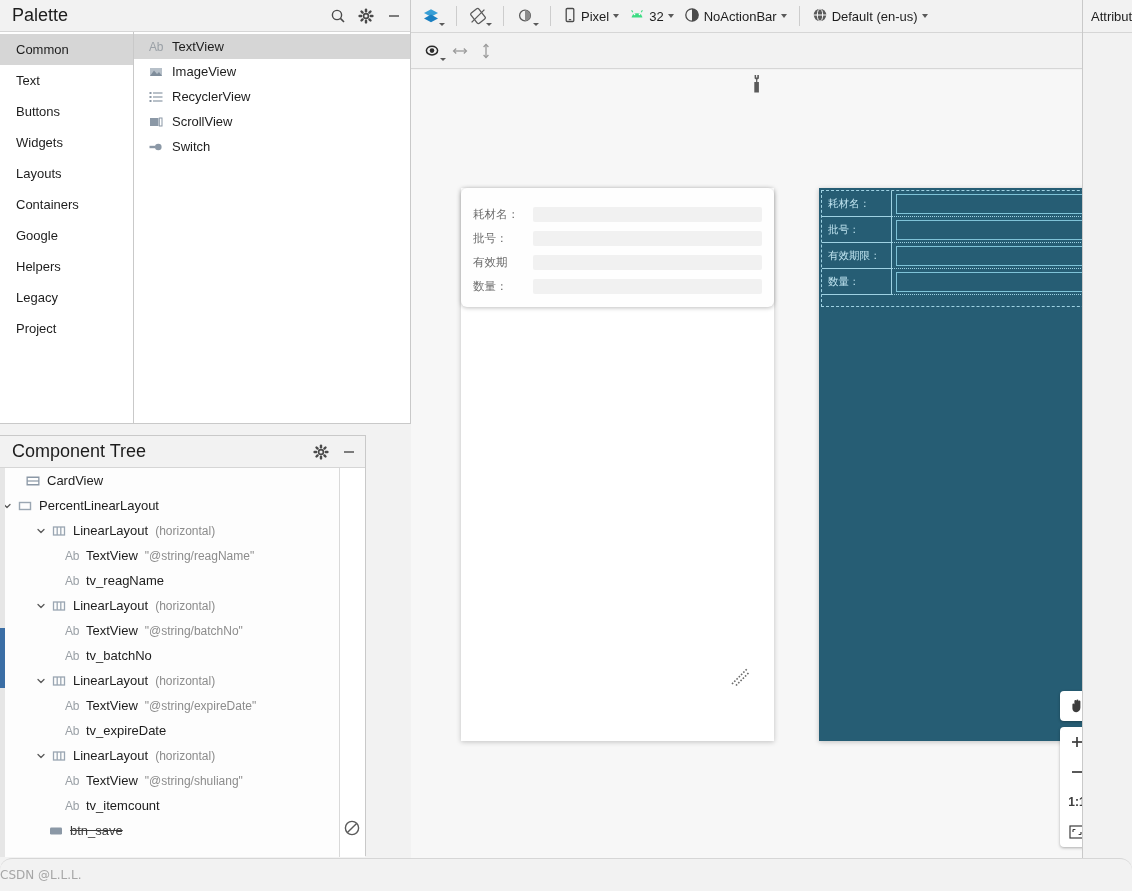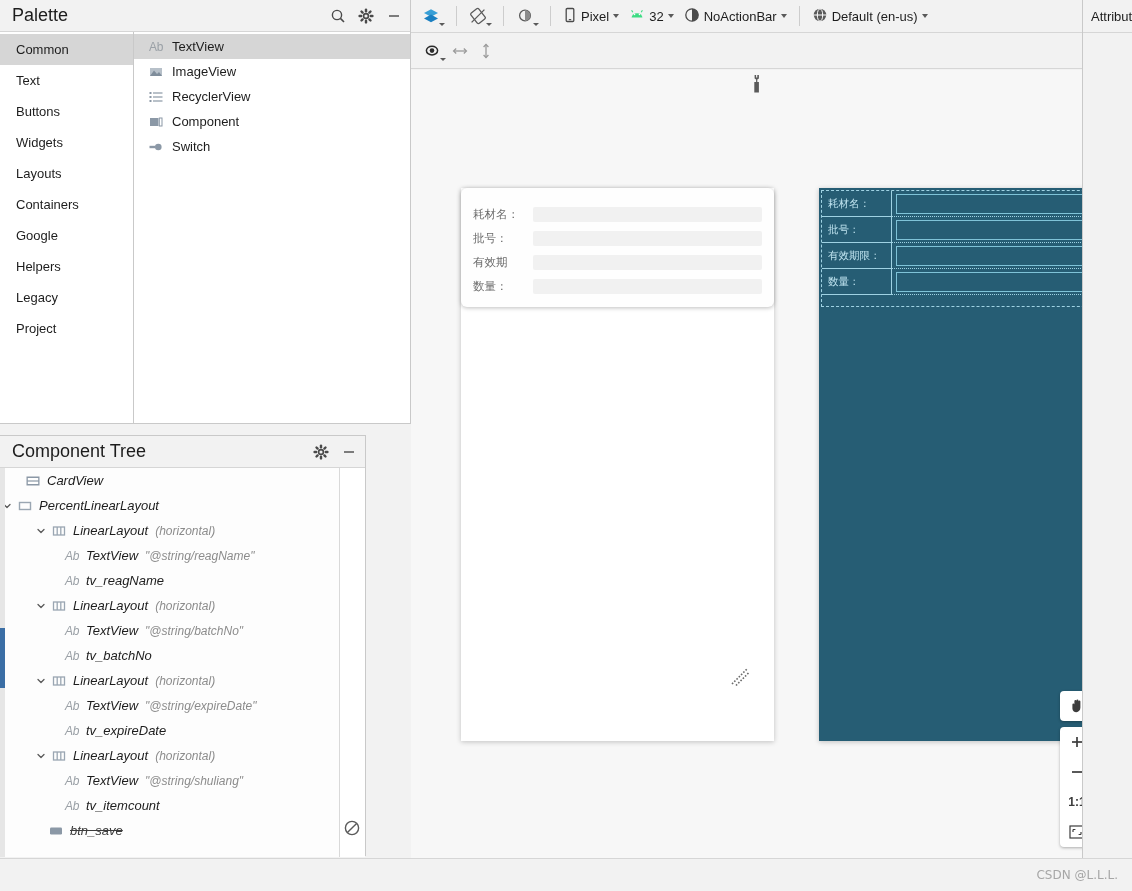--- a/index.html
+++ b/index.html
@@ -51,21 +51,21 @@
   .pi-ico { width: 16px; height: 16px; flex: 0 0 16px;
             display: flex; align-items: center; justify-content: center; }
   .ab-glyph { font-size: 12px; color: #9aa0a6; font-weight: 400; letter-spacing: -.3px;}
 
   
   .tree-panel {
     position: absolute; left: 0; top: 435px; width: 366px; height: 421px;
     background: #ffffff; border-right: 1px solid #c9c9c9;
     border-top: 1px solid #c9c9c9;
   }
-  .tree-body { position: relative; height: 389px; overflow: hidden; background:#fdfdfd;font-style:italic;}
+  .tree-body { position: relative; height: 389px; overflow: hidden; background:#fdfdfd;}
   .tnode { height: 25px; display: flex; align-items: center; font-size: 13px; white-space: nowrap;}
   .twist { width: 14px; height: 14px; flex: 0 0 14px; margin-right: 3px;
            display: flex; align-items: center; justify-content: center; }
   .tico { width: 16px; height: 16px; flex: 0 0 16px; margin-right: 6px;
           display: flex; align-items: center; justify-content: center; }
   .tlabel { color: #1d1d1d; }
   .tlabel.struck { text-decoration: line-through; color: #3c3c3c; }
   .thint { color: #8c8c8c; margin-left: 7px; font-size: 12px; }
   .tright-gutter {
     position: absolute; right: 0; top: 0; width: 26px; height: 100%;
@@ -180,22 +180,23 @@
   }
   .attr-head { height: 33px; display:flex; align-items:center; padding-left: 8px;
                border-bottom: 1px solid #d6d6d6; background: #f2f2f2;
                font-size: 13px; color:#1d1d1d; white-space: nowrap; }
   .attr-body { background: #f2f2f2; height: 858px; border-top: 0; }
 
   
   .status-bar {
     position: absolute; left: 0; right: 0; bottom: 0; height: 33px;
     background: #f2f2f2; border-top: 1px solid #d6d6d6;
-    display: flex; align-items: center; justify-content: flex-end;
+    display: flex; align-items: center; justify-content: flex-start;
     padding-right: 14px;
+    border-radius: 12px;
   }
   .watermark { font-size: 12px; color: #a6a6a6; font-family: "DejaVu Sans", sans-serif; }
 
   .warn-icon { width: 16px; height: 16px; }
 </style>
 </head>
 <body>
 
 <div class="app">
 
@@ -281,21 +282,21 @@
           <span>RecyclerView</span>
         </div>
 
         <div class="pitem">
           <span class="pi-ico">
             <svg width="14" height="14" viewBox="0 0 14 14">
                 <rect x="1" y="3" width="8.5" height="8" fill="#8b98a6"></rect>
                 <rect x="10.3" y="3" width="2.7" height="8" fill="none" stroke="#8b98a6" stroke-width="1"></rect>
               </svg>
           </span>
-          <span>Component</span>
+          <span>ScrollView</span>
         </div>
 
         <div class="pitem">
           <span class="pi-ico">
             <svg width="14" height="14" viewBox="0 0 14 14">
                 <rect x="0.5" y="5.8" width="6" height="2.4" fill="#8b98a6"></rect>
                 <circle cx="9.3" cy="7" r="3.3" fill="#8b98a6"></circle>
               </svg>
           </span>
           <span>Switch</span>

